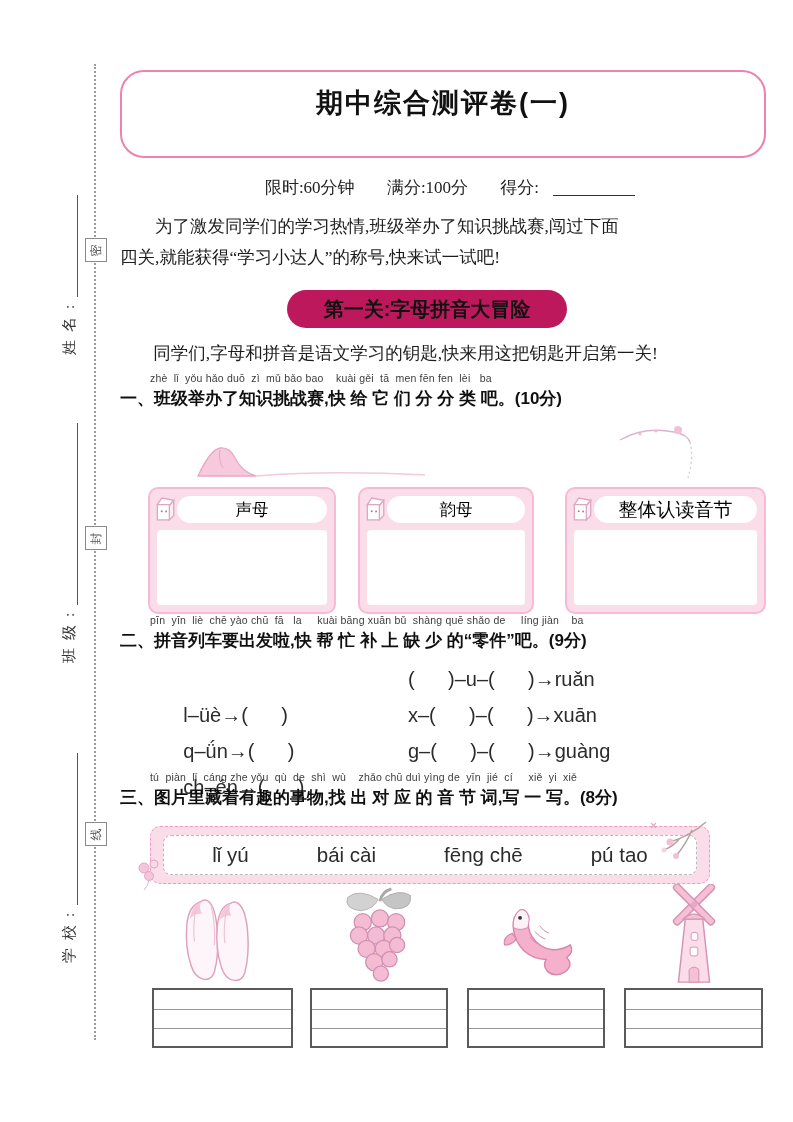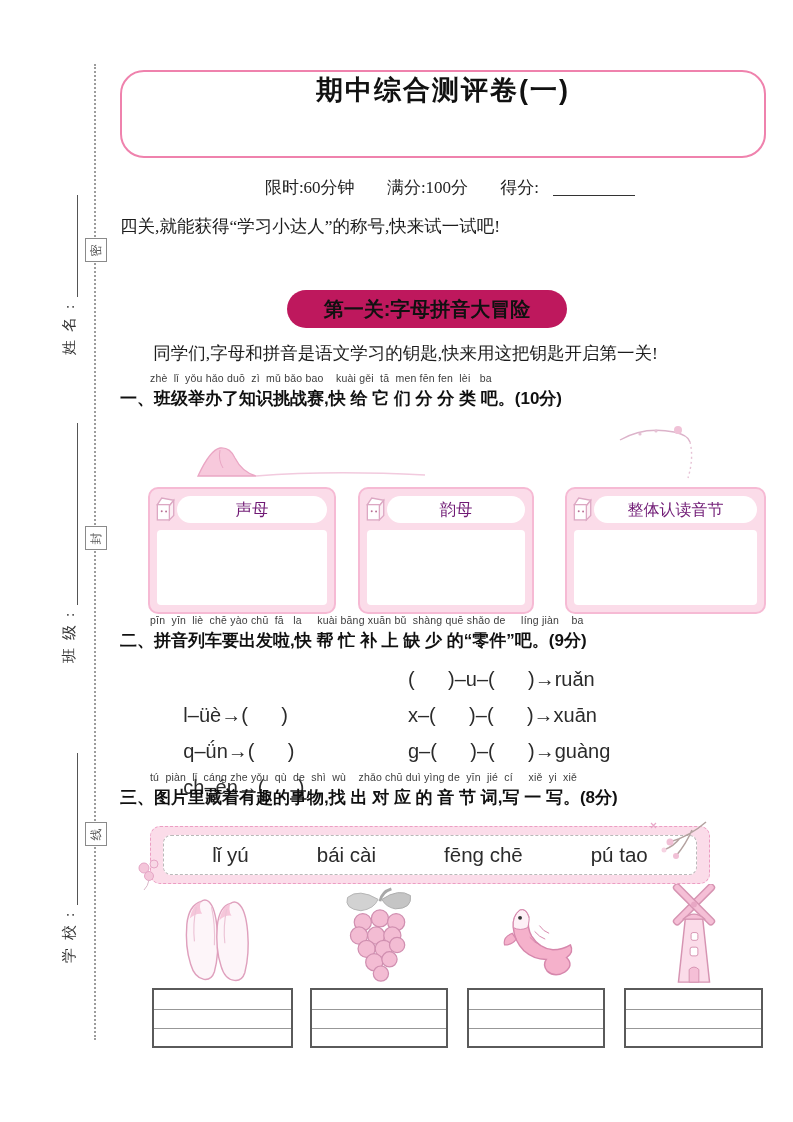--- a/index.html
+++ b/index.html
@@ -16,21 +16,21 @@
   .margin-field{position:absolute;left:56px;transform:rotate(-90deg);transform-origin:0 0;
                 white-space:nowrap;line-height:26px;font-size:15px;color:#333;
                 font-family:"Liberation Serif",serif;}
   .margin-field .lbl{letter-spacing:8px;}
   .margin-field .blank{display:inline-block;border-bottom:1.2px solid #555;height:18px;
                        vertical-align:-4px;}
 
   
   .header-box{position:absolute;left:120px;top:70px;width:646px;height:88px;box-sizing:border-box;
               border:2px solid #ef82ad;border-radius:24px;text-align:center;background:#fff;}
-  .title{font-size:27px;font-weight:bold;letter-spacing:2px;color:#111;}
+  .title{margin-top:13px;font-size:27px;font-weight:bold;letter-spacing:2px;color:#111;}
   .subtitle{margin-top:6px;font-size:15px;font-weight:bold;color:#e4007f;white-space:pre;}
   .score-line{position:absolute;left:120px;top:176px;width:646px;text-align:center;
               font-family:"Liberation Serif",serif;font-size:17px;color:#222;}
   .score-line .seg{margin:8px 14px;}
   .score-blank{display:inline-block;width:82px;border-bottom:1.5px solid #333;height:18px;
                vertical-align:-3px;}
 
   
   .kai{font-family:"Liberation Serif",serif;font-size:17.5px;line-height:31px;color:#1c1c1c;}
   .intro{position:absolute;left:120px;top:211px;width:652px;}
@@ -48,21 +48,21 @@
 
   
   .letters{position:absolute;left:232px;top:441px;font-size:21px;color:#2b2b2b;}
   .letters span{margin-right:17px;}
   .deco{position:absolute;}
   .cat-box{position:absolute;top:487px;height:127px;box-sizing:border-box;background:#fbdce9;
            border:2px solid #f6bad4;border-radius:10px;}
   .cat-head{position:relative;height:34px;margin:5px 7px 0 7px;}
   .cat-pill{position:absolute;left:20px;right:0;top:2px;height:27px;background:#fff;
             border-radius:15px;text-align:center;line-height:27px;
-            font-family:"Liberation Serif",serif;font-size:16.5px;color:#701a75;}
+            font-family:"Liberation Serif",serif;font-size:16.5px;color:#000000;}
   .cat-carton{position:absolute;left:-4px;top:0px;}
   .cat-area{position:absolute;left:7px;right:7px;top:41px;bottom:7px;background:#fff;
             border-radius:4px;}
 
   
   .q2rows{position:absolute;left:150px;top:661px;width:560px;font-size:20px;color:#2b2b2b;}
   .q2row{position:relative;height:36px;line-height:36px;white-space:pre;}
   .q2right{position:absolute;left:258px;top:0;white-space:pre;}
 
   
@@ -106,20 +106,21 @@
     <div class="title">期中综合测评卷(一)</div>
   </div>
 
   <div class="score-line">
     <span class="seg">限时:60分钟</span>
     <span class="seg">满分:100分</span>
     <span class="seg">得分:</span><span class="score-blank"></span>
   </div>
 
   <div class="intro kai">
+    <div class="indent">为了激发同学们的学习热情,班级举办了知识挑战赛,闯过下面</div>
     <div>四关,就能获得“学习小达人”的称号,快来试一试吧!</div>
   </div>
 
   <div class="banner">第一关:字母拼音大冒险</div>
   <div class="sec-intro kai">同学们,字母和拼音是语文学习的钥匙,快来用这把钥匙开启第一关!</div>
 
   <div class="pinyin" style="top:372px">zhè  lǐ  yǒu hǎo duō  zì  mǔ bǎo bao    kuài gěi  tā  men fēn fen  lèi   ba</div>
   <div class="qtext" style="top:387px">一、班级举办了知识挑战赛,快 给 它 们 分 分 类 吧。(10分)</div>
 
   <svg class="deco" style="left:190px;top:440px" width="240" height="40" viewBox="0 0 240 40">
@@ -167,21 +168,21 @@
 
   <div class="cat-box" style="left:565px;width:201px">
     <div class="cat-head">
       <svg class="cat-carton" width="24" height="30" viewBox="0 0 22 26">
         <path d="M4 9 L8 3 L19 5 L15 10 Z" fill="#fff" stroke="#dca8c3" stroke-width="1.2"></path>
         <path d="M15 10 L19 5 L19 19 L15 23 Z" fill="#fceff5" stroke="#dca8c3" stroke-width="1.2"></path>
         <rect x="4" y="9" width="11" height="14" fill="#fff" stroke="#dca8c3" stroke-width="1.2"></rect>
         <circle cx="8" cy="15" r="0.9" fill="#b86f94"></circle>
           <circle cx="12" cy="15.3" r="0.9" fill="#b86f94"></circle>
       </svg>
-      <div class="cat-pill" style="font-size:16px">整体认读音节</div>
+      <div class="cat-pill" style="font-size:19px">整体认读音节</div>
     </div>
     <div class="cat-area"></div>
   </div>
 
   <div class="pinyin" style="top:614px">pīn  yīn  liè  chē yào chū  fā   la     kuài bāng xuān bǔ  shàng quē shǎo de     líng jiàn    ba</div>
   <div class="qtext" style="top:629px">二、拼音列车要出发啦,快 帮 忙 补 上 缺 少 的“零件”吧。(9分)</div>
 
   <div class="q2rows">
     <div class="q2row">
       <span>l–üè→(      )</span>

